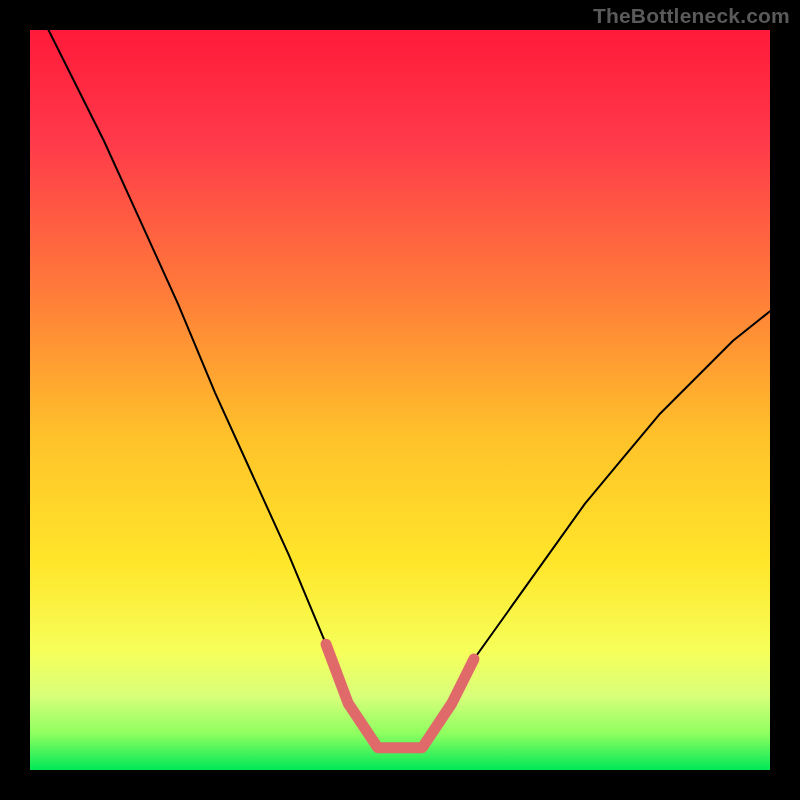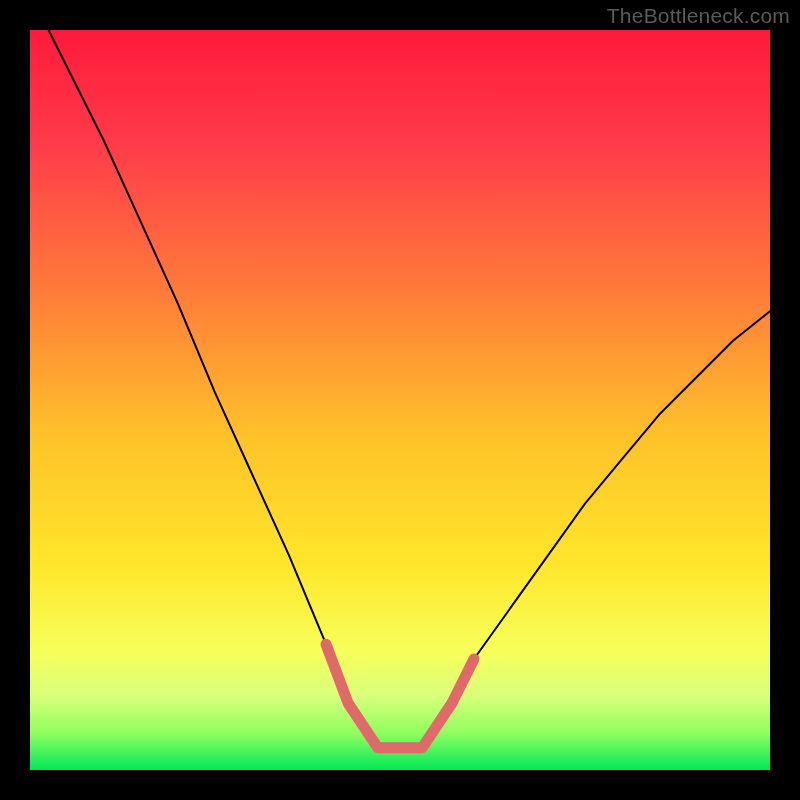--- a/index.html
+++ b/index.html
@@ -15,21 +15,21 @@
     position: relative;
     width: 800px;
     height: 800px;
     background: #000;
   }
   .watermark {
     position: absolute;
     top: 4px;
     right: 10px;
     font-size: 21px;
-    font-weight: 400;
+    font-weight: 700;
     color: #5a5a5a;
     letter-spacing: 0.2px;
     z-index: 10;
   }
   svg {
     display: block;
   }
 </style>
 </head>
 <body>

